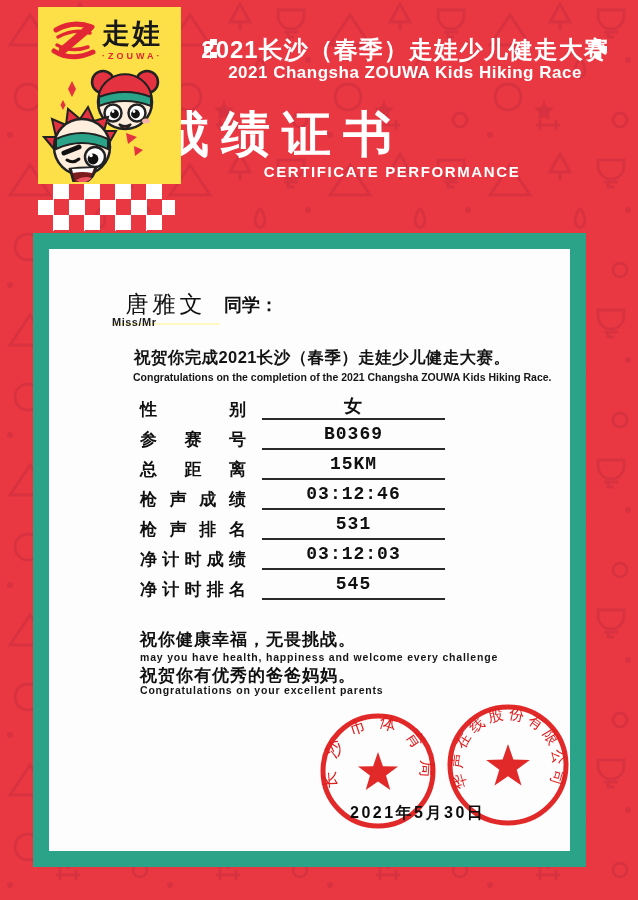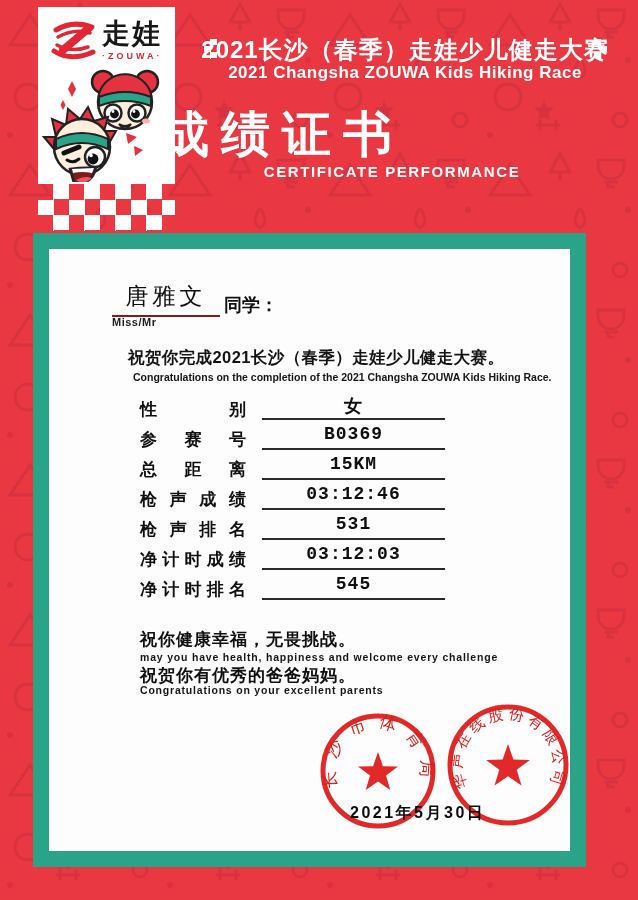--- a/index.html
+++ b/index.html
@@ -1,20 +1,20 @@
 <!DOCTYPE html>
 <html><head>
 <meta charset="utf-8">
 <style>
   html,body{margin:0;padding:0;}
   .page{position:relative;width:638px;height:900px;background:#ea3843;overflow:hidden;
         font-family:"Liberation Sans",sans-serif;}
   .bgpat{position:absolute;left:0;top:0;}
   
-  .panel{position:absolute;left:38px;top:7px;width:137px;height:177px;background:#ffffff;}
+  .panel{position:absolute;left:38px;top:7px;width:137px;height:177px;background:#fde047;padding-left:6px;}
   .logo-cn{position:absolute;left:64px;top:8px;font-size:28px;font-weight:900;color:#181818;letter-spacing:2px;}
   .logo-en{position:absolute;left:64px;top:44px;font-size:9px;font-weight:bold;color:#e22733;letter-spacing:3px;}
   .checker{position:absolute;left:38px;top:184px;width:137px;height:47px;
     background-image:conic-gradient(#fff 0 25%,transparent 0 50%,#fff 0 75%,transparent 0);
     background-size:31px 31px;}
   .bracket{position:absolute;width:13px;height:20px;
     background-image:conic-gradient(#fff 0 25%,transparent 0 50%,#fff 0 75%,transparent 0);
     background-size:13px 13px;}
   .bracket.bl{left:204px;top:39px;}
   .bracket.br{left:594px;top:39px;transform:scaleX(-1);}
@@ -24,26 +24,26 @@
   .title-en{position:absolute;left:150px;top:63px;width:510px;text-align:center;color:#fff;
     font-size:17px;font-weight:bold;letter-spacing:0.5px;}
   .cert-cn{position:absolute;left:150px;top:102px;width:484px;text-align:left;color:#fff;
     font-size:49px;font-weight:900;letter-spacing:12px;text-indent:10px;white-space:nowrap;}
   .cert-en{position:absolute;left:150px;top:163px;width:484px;text-align:center;color:#ffffff;
     font-size:15px;font-weight:bold;letter-spacing:1.6px;white-space:nowrap;}
   
   .frame{position:absolute;left:33px;top:233px;width:553px;height:634px;background:#2ba389;}
   .inner{position:absolute;left:16px;top:16px;right:16px;bottom:16px;background:#fdfdfd;}
   
-  .name-wrap{position:absolute;left:112px;top:281px;width:108px;border-bottom:2px solid #7f1d1d;
+  .name-wrap{position:absolute;left:112px;top:289px;width:108px;border-bottom:2px solid #fef9c3;
     text-align:center;font-family:"DejaVu Serif","Liberation Serif",serif;font-size:23px;
     letter-spacing:4px;color:#101010;padding-bottom:3px;white-space:nowrap;}
   .salute{position:absolute;left:224px;top:293px;font-size:18px;font-weight:900;color:#101010;}
   .missmr{position:absolute;left:112px;top:316px;font-size:11px;font-weight:bold;color:#1d1d1d;letter-spacing:0.5px;}
-  .congrats-cn{position:absolute;left:128px;top:347px;font-size:16.5px;font-weight:900;color:#141414;
+  .congrats-cn{position:absolute;left:134px;top:347px;font-size:16.5px;font-weight:900;color:#141414;
     letter-spacing:0.4px;white-space:nowrap;}
   .congrats-en{position:absolute;left:133px;top:371px;font-size:10.5px;font-weight:bold;color:#161616;white-space:nowrap;}
   .fields{position:absolute;left:140px;top:394px;width:305px;}
   .frow{position:relative;height:30px;}
   .flabel{position:absolute;left:0;top:4px;width:106px;font-size:17px;font-weight:900;color:#101010;}
   .jchars{display:flex;justify-content:space-between;}
   .fval{position:absolute;left:122px;top:0;width:183px;height:24px;border-bottom:2px solid #2a2a2a;
     text-align:center;font-family:"Liberation Mono","DejaVu Sans Mono",monospace;
     font-size:18px;font-weight:600;color:#101010;letter-spacing:1px;}
   .wish-cn1{position:absolute;left:140px;top:628px;font-size:17px;font-weight:900;letter-spacing:1px;color:#101010;white-space:nowrap;}

